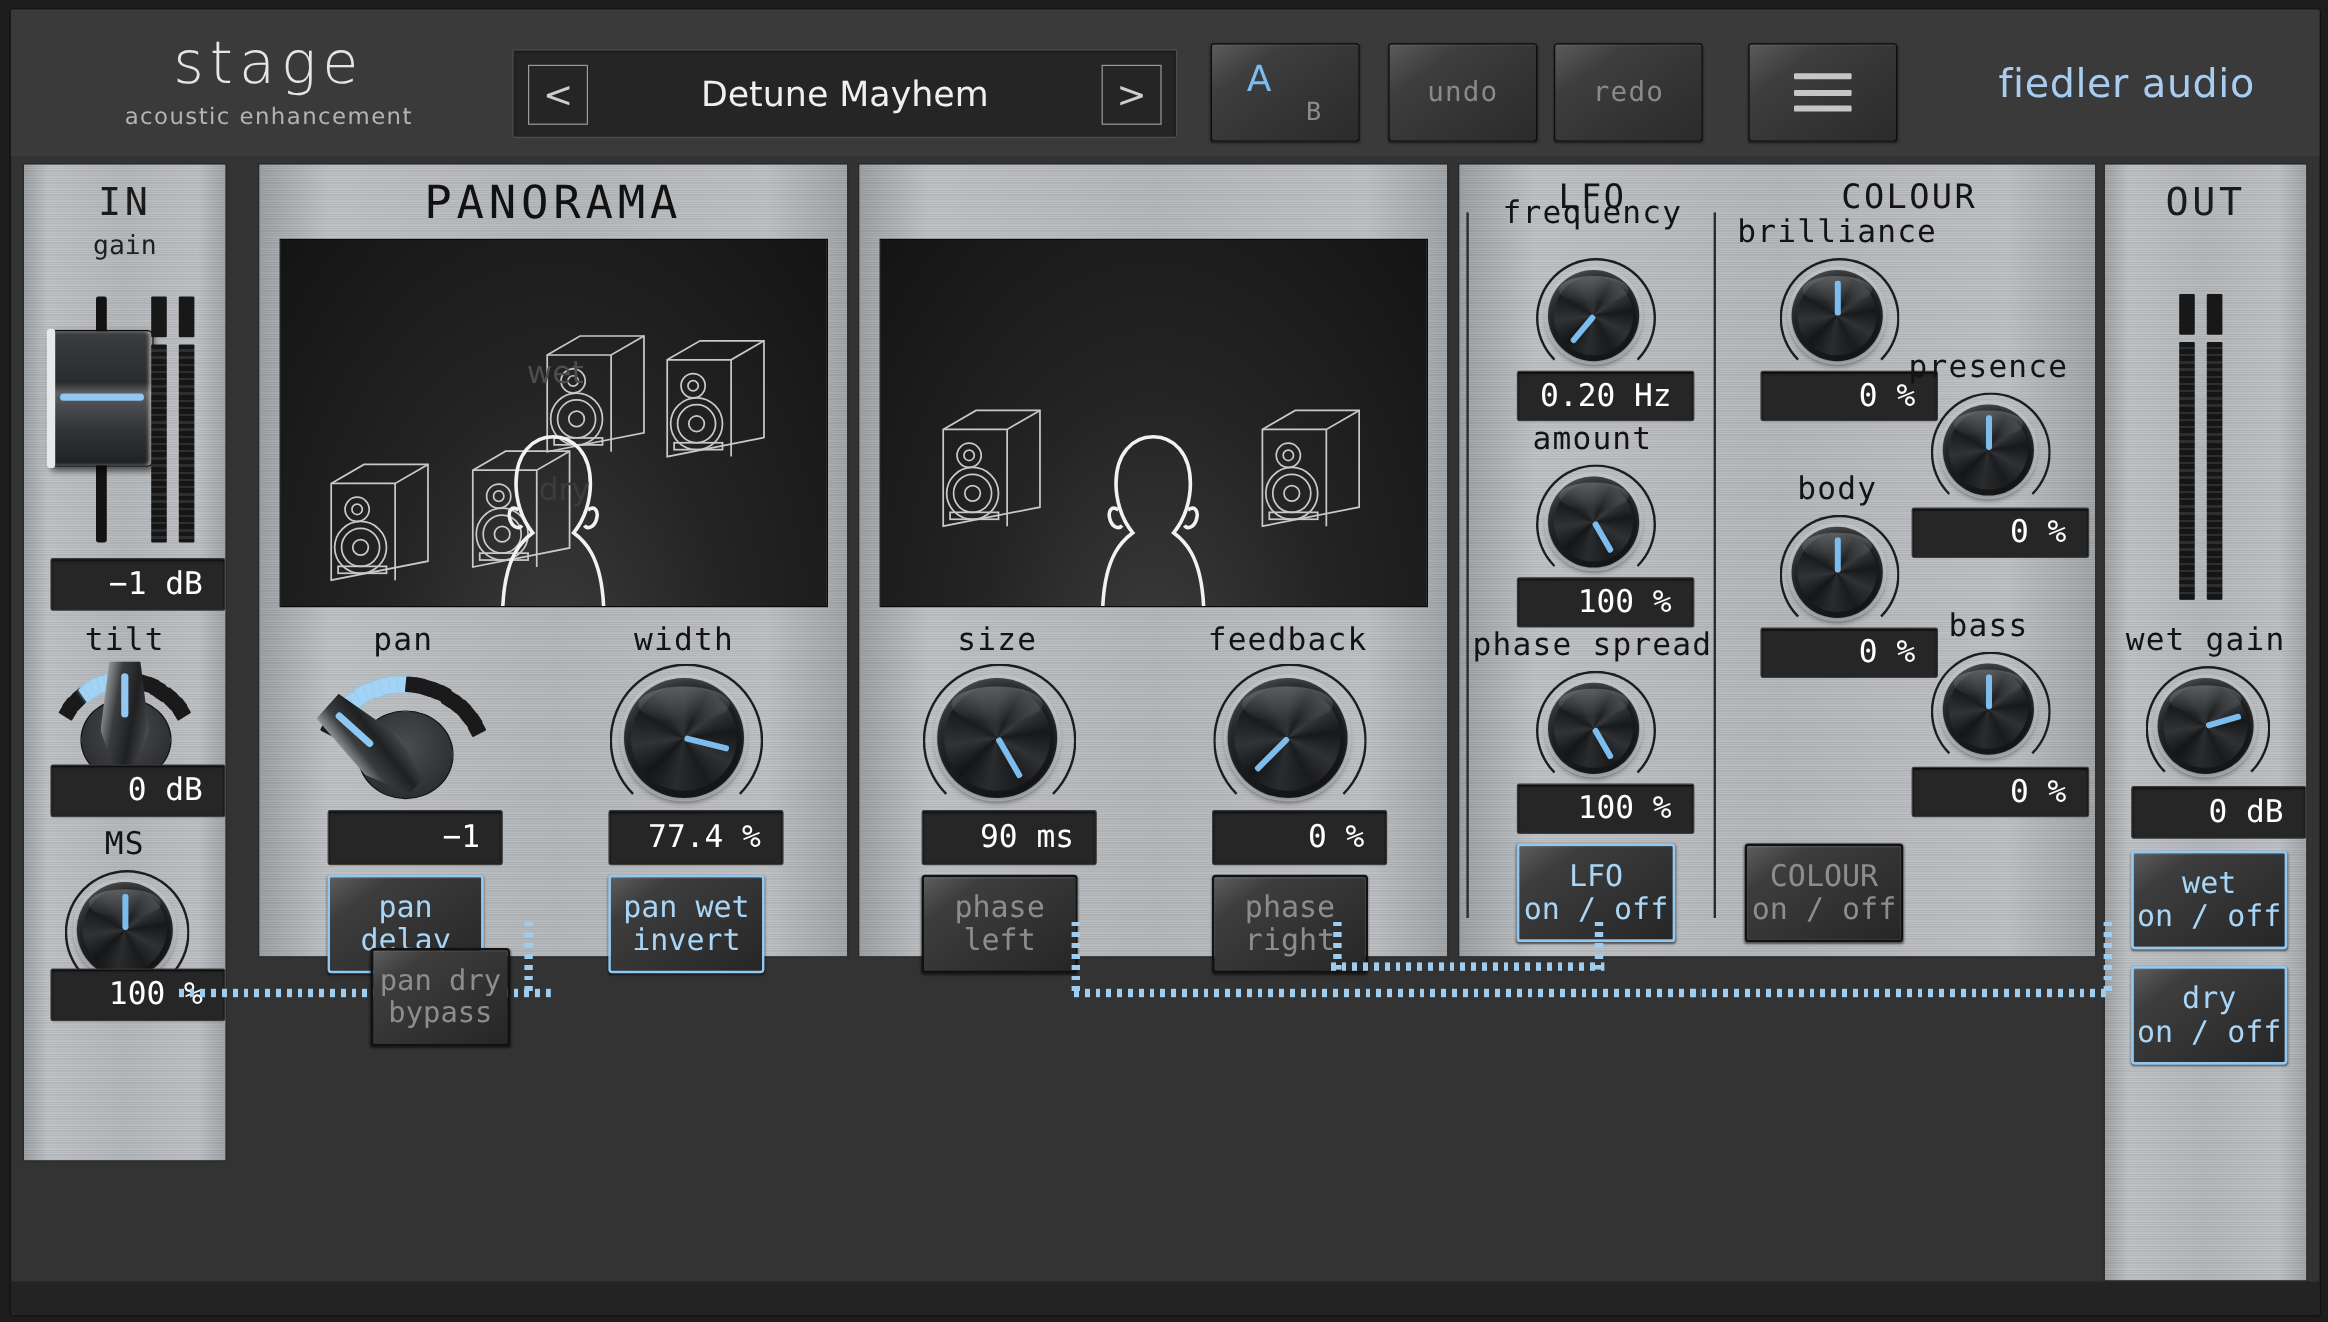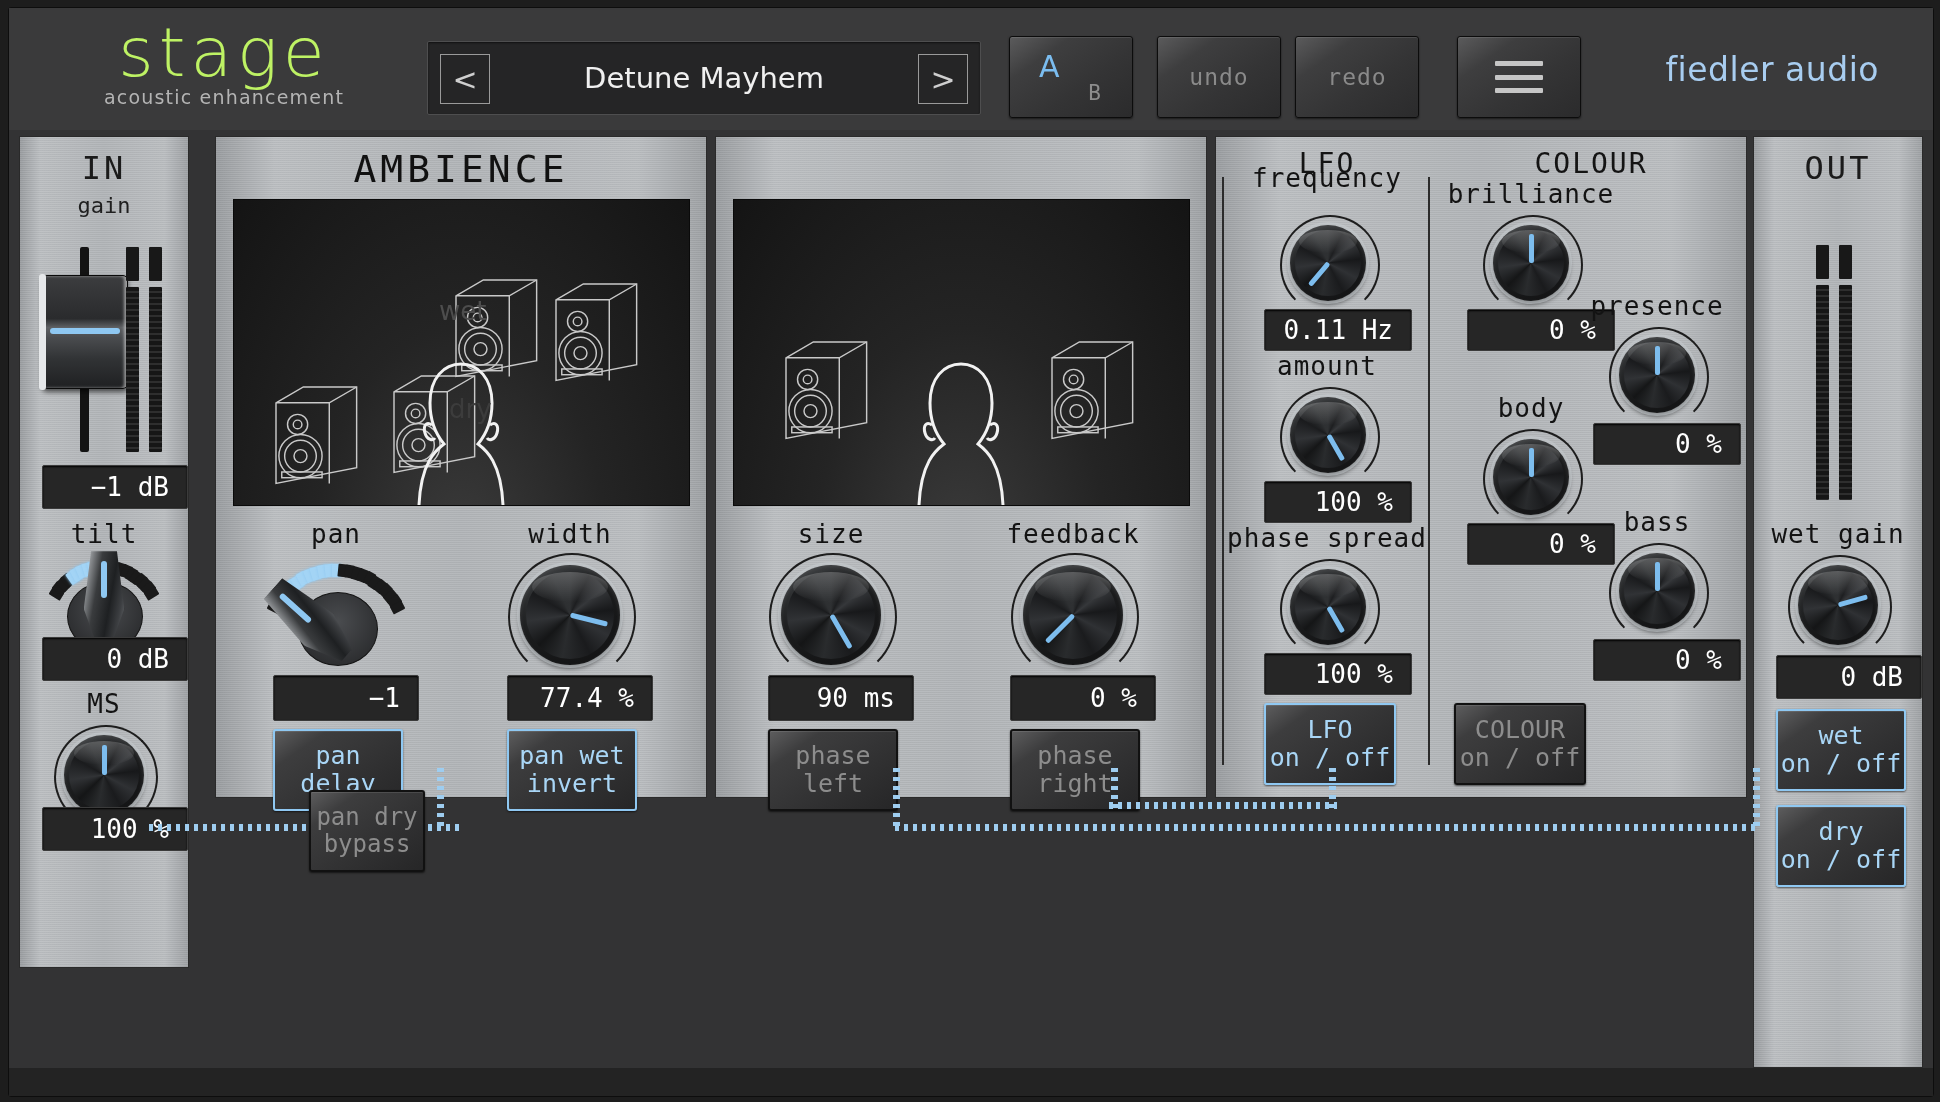--- a/index.html
+++ b/index.html
@@ -11,21 +11,21 @@
           background:#1d1d1d;}
   #inner{position:absolute;left:8px;top:7px;width:1924px;height:1088px;
          background:#333334;border:1px solid #0d0d0d;border-radius:3px;
          box-shadow:inset 0 1px 0 #4a4a4b;}
 
   
   #header{position:absolute;left:0;top:0;width:1924px;height:122px;
           background:#3a3a3b;}
   #logo{position:absolute;left:80px;top:18px;width:270px;text-align:center;}
   #logo .big{font-family:"DejaVu Sans","Liberation Sans",sans-serif;
-             font-size:68px;color:#bef264;letter-spacing:5px;line-height:54px;
+             font-size:49px;color:#e5e5e5;letter-spacing:5px;line-height:54px;
              font-weight:300;}
   #logo .sub{font-family:"DejaVu Sans","Liberation Sans",sans-serif;
              font-size:19px;color:#b4b4b4;letter-spacing:1.2px;margin-top:6px;}
 
   #presetbar{position:absolute;left:418px;top:33px;width:552px;height:72px;
              background:#252526;border:1px solid #4e4e4f;border-radius:2px;
              box-shadow:inset 0 1px 2px #111;}
   .preset-arrow{position:absolute;top:12px;width:48px;height:48px;
       border:1px solid #9a9a9a;color:#cfcfcf;font-size:30px;
       font-family:"DejaVu Sans","Liberation Sans",sans-serif;
@@ -280,21 +280,21 @@
     <div class="knob-arc" style="left:34px;top:588px;width:100px;height:100px;"></div>
     <div class="knob" style="left:44px;top:598px;width:80px;height:80px;">
       <div class="facets"></div>
       <div class="gloss"></div>
       <div class="ptr" style="height:30px;margin-left:-2.5px;transform:translateY(-30px) rotate(0deg);"></div>
     </div>
     <div class="val" style="left:22px;top:670px;width:126px;height:42px;">100 %</div>
   </div>
 
   <div id="panorama" class="metal">
-    <div class="panel-title">AMBIENCE</div>
+    <div class="panel-title">PANORAMA</div>
 
     <div class="scene" style="left:17px;top:62px;width:455px;height:305px;">
       <svg width="455" height="305" viewBox="0 0 455 305">
         <g fill="none" stroke="#c9c9c9" stroke-width="2">
 
           <g transform="translate(42,187) scale(0.72)">
             <path d="M0,22 L38,0 L112,0 L112,112 L0,134 Z"></path>
             <path d="M0,22 L74,22 L112,0 M74,22 L74,134"></path>
             <circle cx="30" cy="52" r="14"></circle>
                 <circle cx="30" cy="52" r="6"></circle>
@@ -469,21 +469,21 @@
 
     <div class="knob-wrap" style="left:18px;top:26px;width:186px;height:36px;">
       <div class="knob-lbl">frequency</div>
     </div>
     <div class="knob-arc" style="left:64px;top:78px;width:96px;height:96px;"></div>
     <div class="knob" style="left:74px;top:88px;width:76px;height:76px;">
       <div class="facets"></div>
       <div class="gloss"></div>
       <div class="ptr" style="height:29px;margin-left:-2.5px;transform:translateY(-29px) rotate(-140deg);"></div>
     </div>
-    <div class="val" style="left:48px;top:172px;width:128px;height:40px;">0.11 Hz</div>
+    <div class="val" style="left:48px;top:172px;width:128px;height:40px;">0.20 Hz</div>
 
     <div class="knob-wrap" style="left:18px;top:214px;width:186px;height:36px;">
       <div class="knob-lbl">amount</div>
     </div>
     <div class="knob-arc" style="left:64px;top:250px;width:96px;height:96px;"></div>
     <div class="knob" style="left:74px;top:260px;width:76px;height:76px;">
       <div class="facets"></div>
       <div class="gloss"></div>
       <div class="ptr" style="height:29px;margin-left:-2.5px;transform:translateY(-29px) rotate(150deg);"></div>
     </div>

